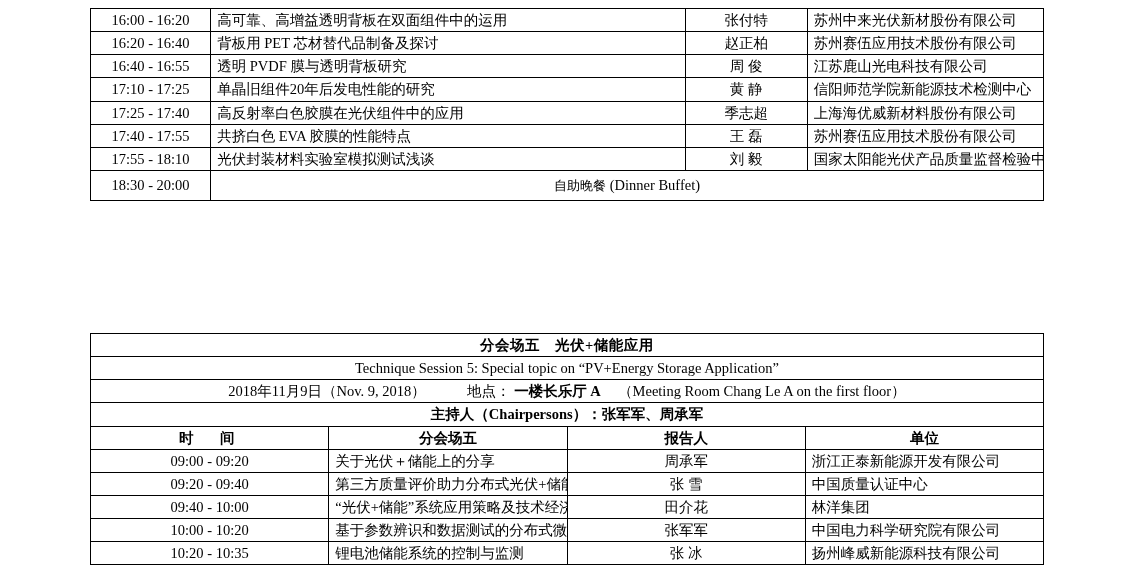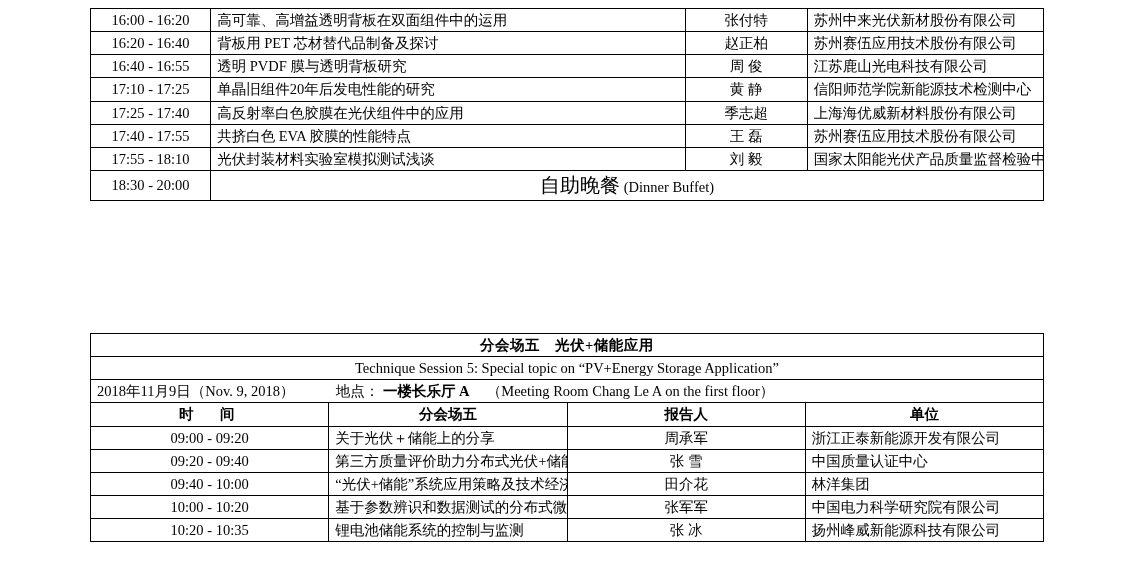--- a/index.html
+++ b/index.html
@@ -53,36 +53,36 @@
     left: 90px;
     top: 333px;
     width: 954px;
   }
 
   .dinner-cell {
     text-align: center;
     font-size: 15.5px;
     height: 30px;
   }
-  .dinner-cell .cn { font-size: 20px; }
+  .dinner-cell .cn { font-size: 13px; }
 
   .sec-title {
     text-align: center;
     font-weight: bold;
     font-size: 16.5px;
     height: 27px;
     letter-spacing: 0.5px;
   }
   .sec-sub {
     text-align: center;
     font-size: 15px;
     height: 26px;
   }
   .sec-when {
-    text-align: left;
+    text-align: center;
     font-size: 15px;
     height: 26px;
   }
   .sec-chair {
     text-align: center;
     font-weight: bold;
     font-size: 15.5px;
     height: 26px;
   }
   .hdr td {
@@ -164,20 +164,23 @@
       <tr>
         <td class="sec-when" colspan="4">
           <span>2018年11月9日（Nov. 9, 2018）</span>
           <span style="display:inline-block;width:34px"></span>
           <span>地点：</span>
           <span style="font-weight:bold">一楼长乐厅 A</span>
           <span style="display:inline-block;width:10px"></span>
           <span>（Meeting Room Chang Le A on the first floor）</span>
         </td>
       </tr>
+      <tr>
+        <td class="sec-chair" colspan="4">主持人（Chairpersons）：张军军、周承军</td>
+      </tr>
       <tr class="hdr">
         <td class="c-time">时　间</td>
         <td class="c-topic" style="text-align:center">分会场五</td>
         <td class="c-speaker">报告人</td>
         <td class="c-org" style="text-align:center">单位</td>
       </tr>
       <tr>
         <td class="c-time">09:00 - 09:20</td>
         <td class="c-topic">关于光伏＋储能上的分享</td>
         <td class="c-speaker">周承军</td>

